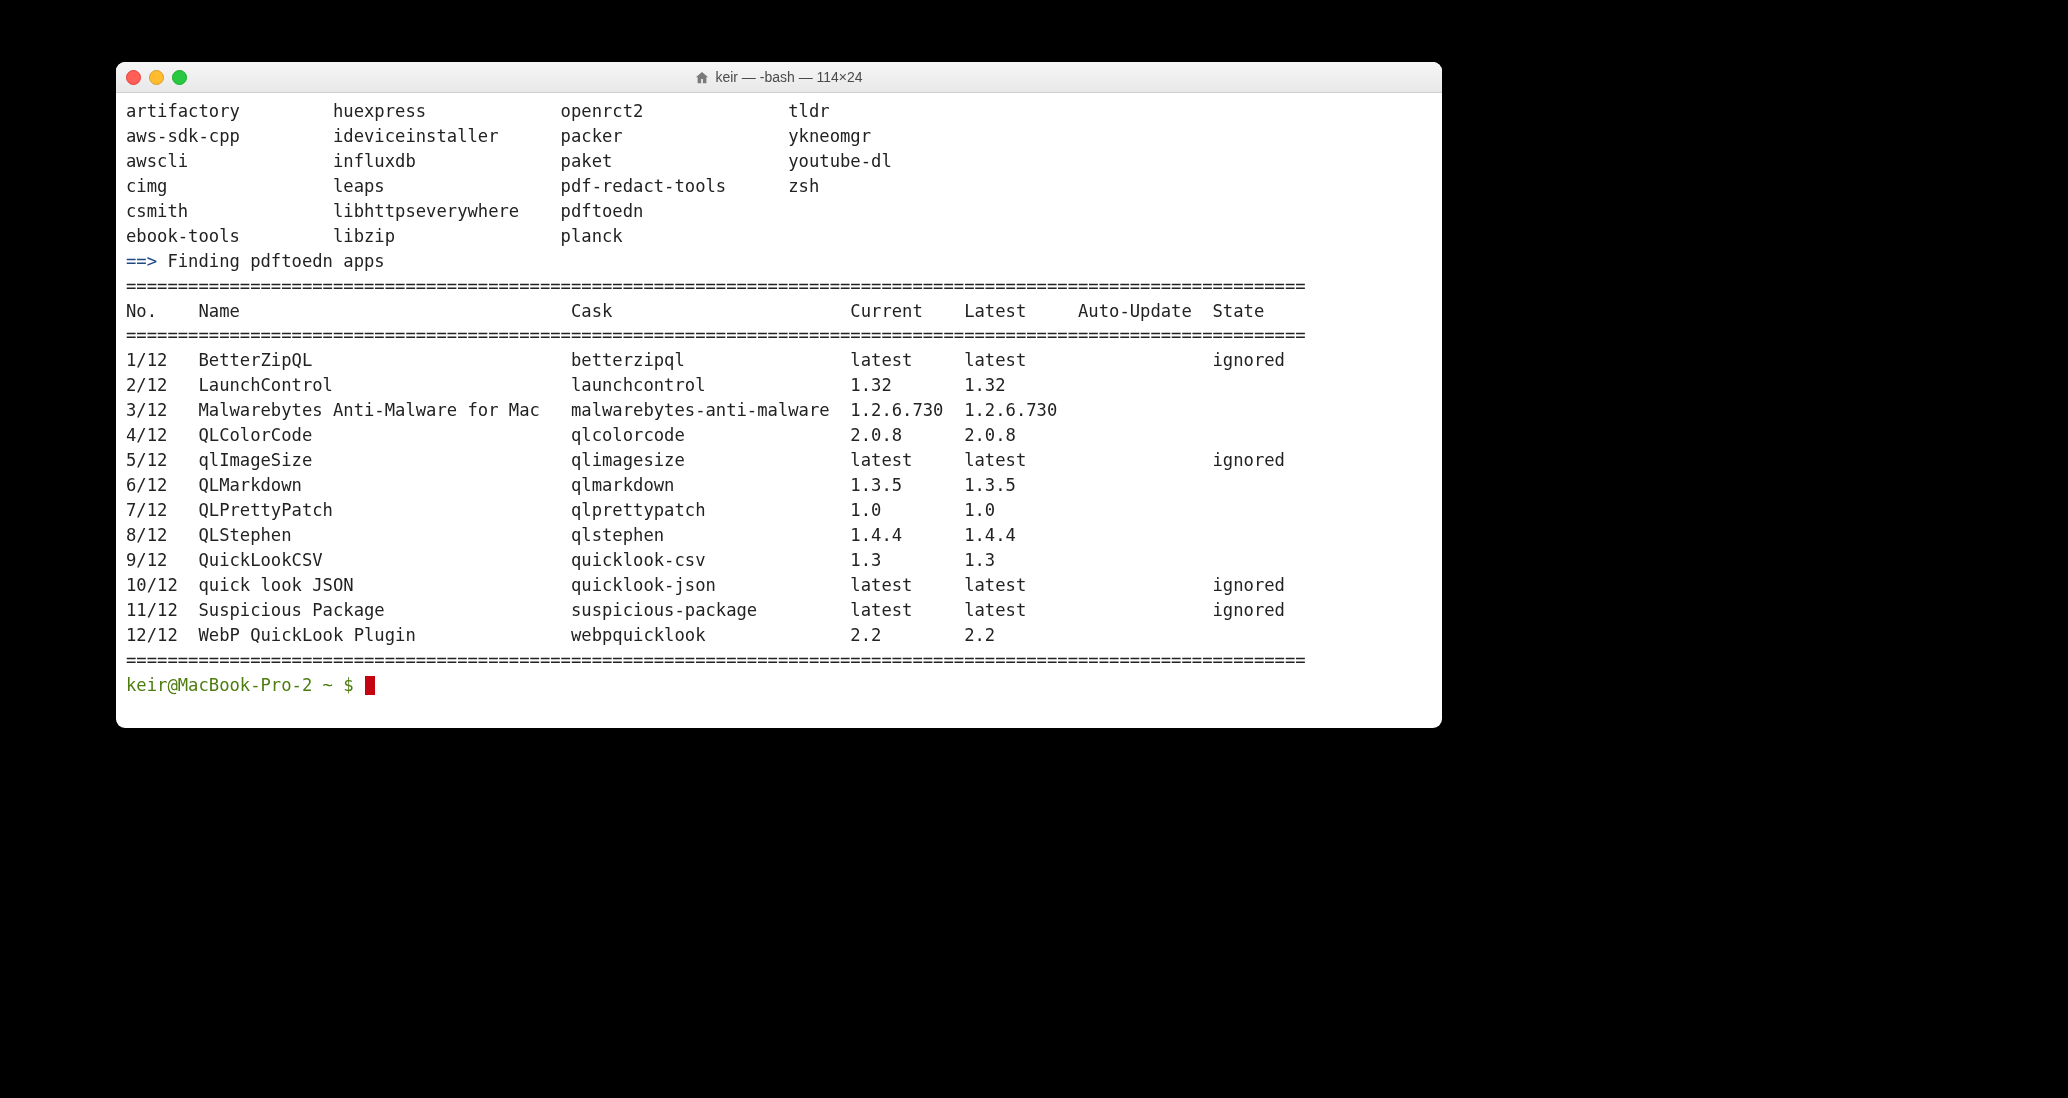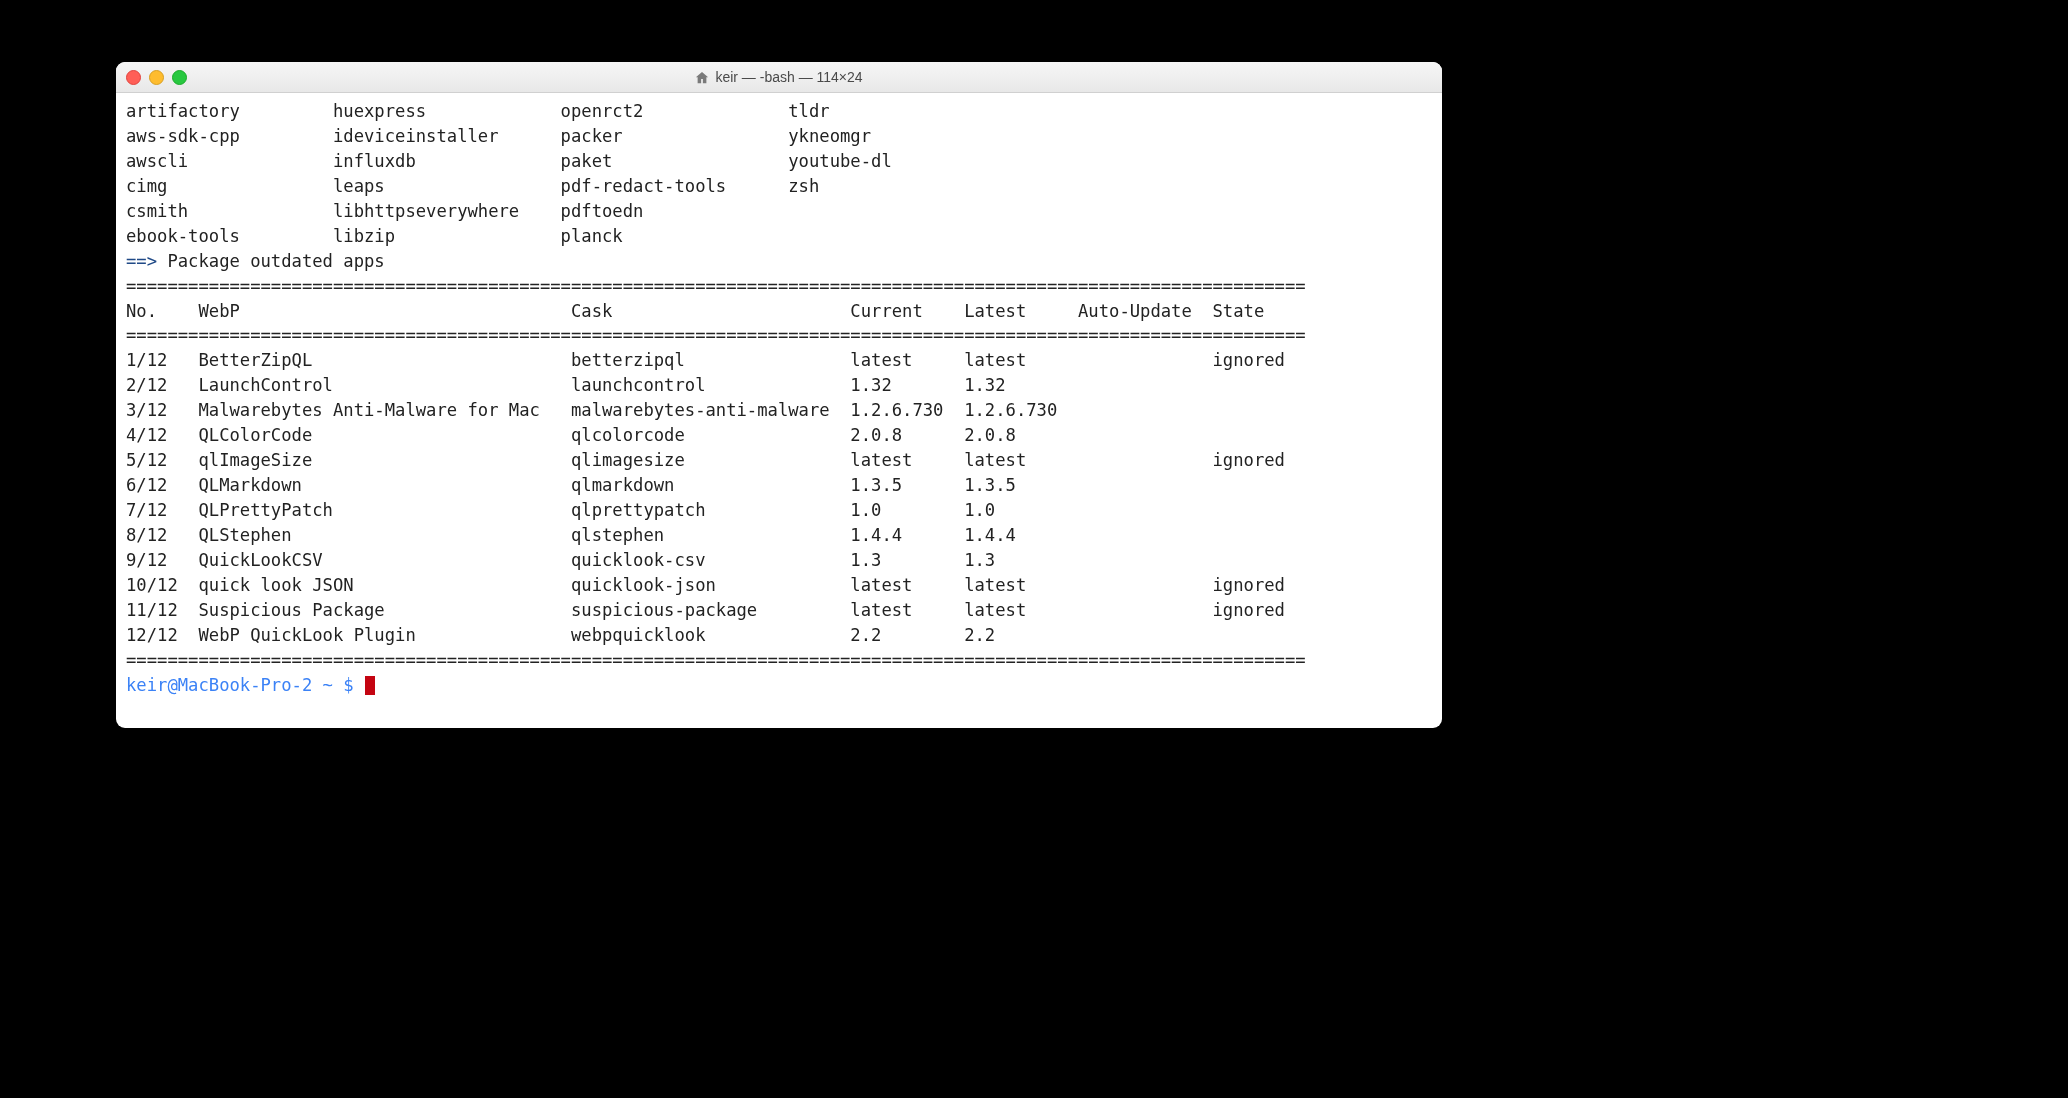--- a/index.html
+++ b/index.html
@@ -57,21 +57,21 @@
   }
   .house-icon svg{width:14px;height:14px;vertical-align:middle;}
   .term-body {
     padding: 6px 10px 30px 10px;
     font-size: 17.2px;
     line-height: 1.45;
     white-space: pre;
     color:#222;
   }
   .blue { color:#204a87; }
-  .red  { color:#3b82f6; }
+  .red  { color:#4d7c0f; }
   .cursor {
     display:inline-block;
     width:10px;
     height:19px;
     background:#c40411;
     vertical-align:text-bottom;
     margin-left:1px;
   }
 </style>
 </head>
@@ -93,23 +93,23 @@
       <span>keir — -bash — 114×24</span>
     </div>
   </div>
 
   <div class="term-body"><span id="pkg-block">artifactory         huexpress             openrct2              tldr
 aws-sdk-cpp         ideviceinstaller      packer                ykneomgr
 awscli              influxdb              paket                 youtube-dl
 cimg                leaps                 pdf-redact-tools      zsh
 csmith              libhttpseverywhere    pdftoedn
 ebook-tools         libzip                planck</span>
-<span class="blue">==&gt;</span><span> Package outdated apps</span>
+<span class="blue">==&gt;</span><span> Finding pdftoedn apps</span>
 <span>==================================================================================================================</span>
-<span id="hdr">No.    WebP                                Cask                       Current    Latest     Auto-Update  State</span>
+<span id="hdr">No.    Name                                Cask                       Current    Latest     Auto-Update  State</span>
 <span>==================================================================================================================</span>
 <span id="rows">1/12   BetterZipQL                         betterzipql                latest     latest                  ignored
 2/12   LaunchControl                       launchcontrol              1.32       1.32
 3/12   Malwarebytes Anti-Malware for Mac   malwarebytes-anti-malware  1.2.6.730  1.2.6.730
 4/12   QLColorCode                         qlcolorcode                2.0.8      2.0.8
 5/12   qlImageSize                         qlimagesize                latest     latest                  ignored
 6/12   QLMarkdown                          qlmarkdown                 1.3.5      1.3.5
 7/12   QLPrettyPatch                       qlprettypatch              1.0        1.0
 8/12   QLStephen                           qlstephen                  1.4.4      1.4.4
 9/12   QuickLookCSV                        quicklook-csv              1.3        1.3

